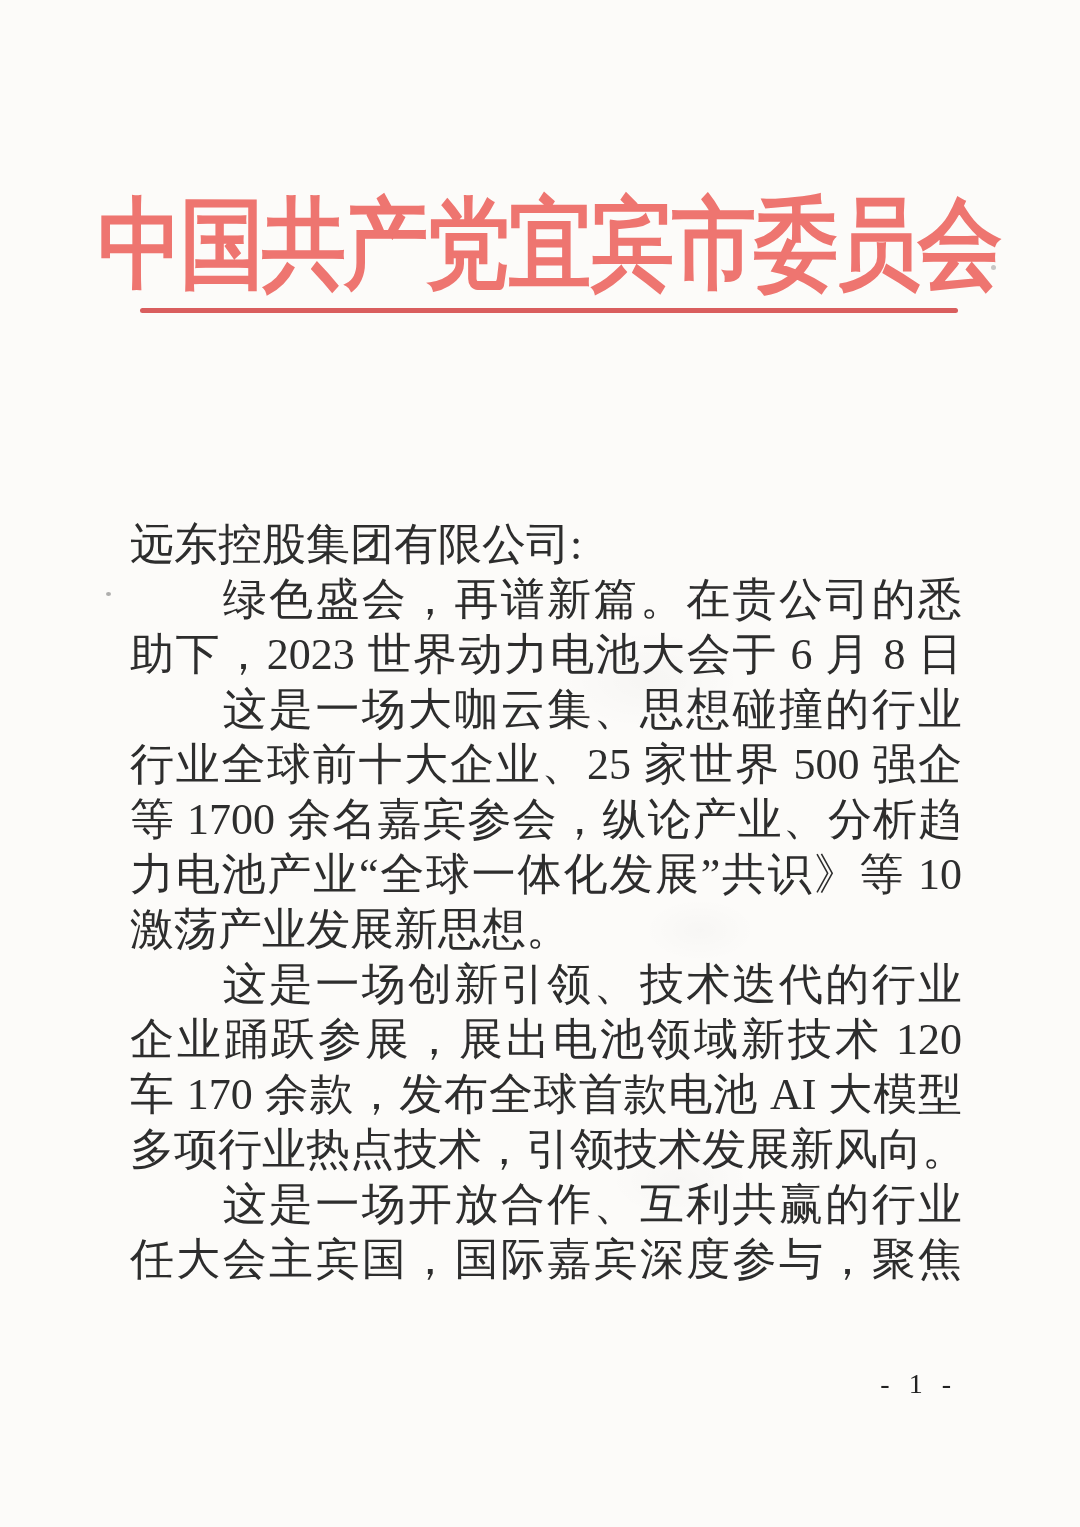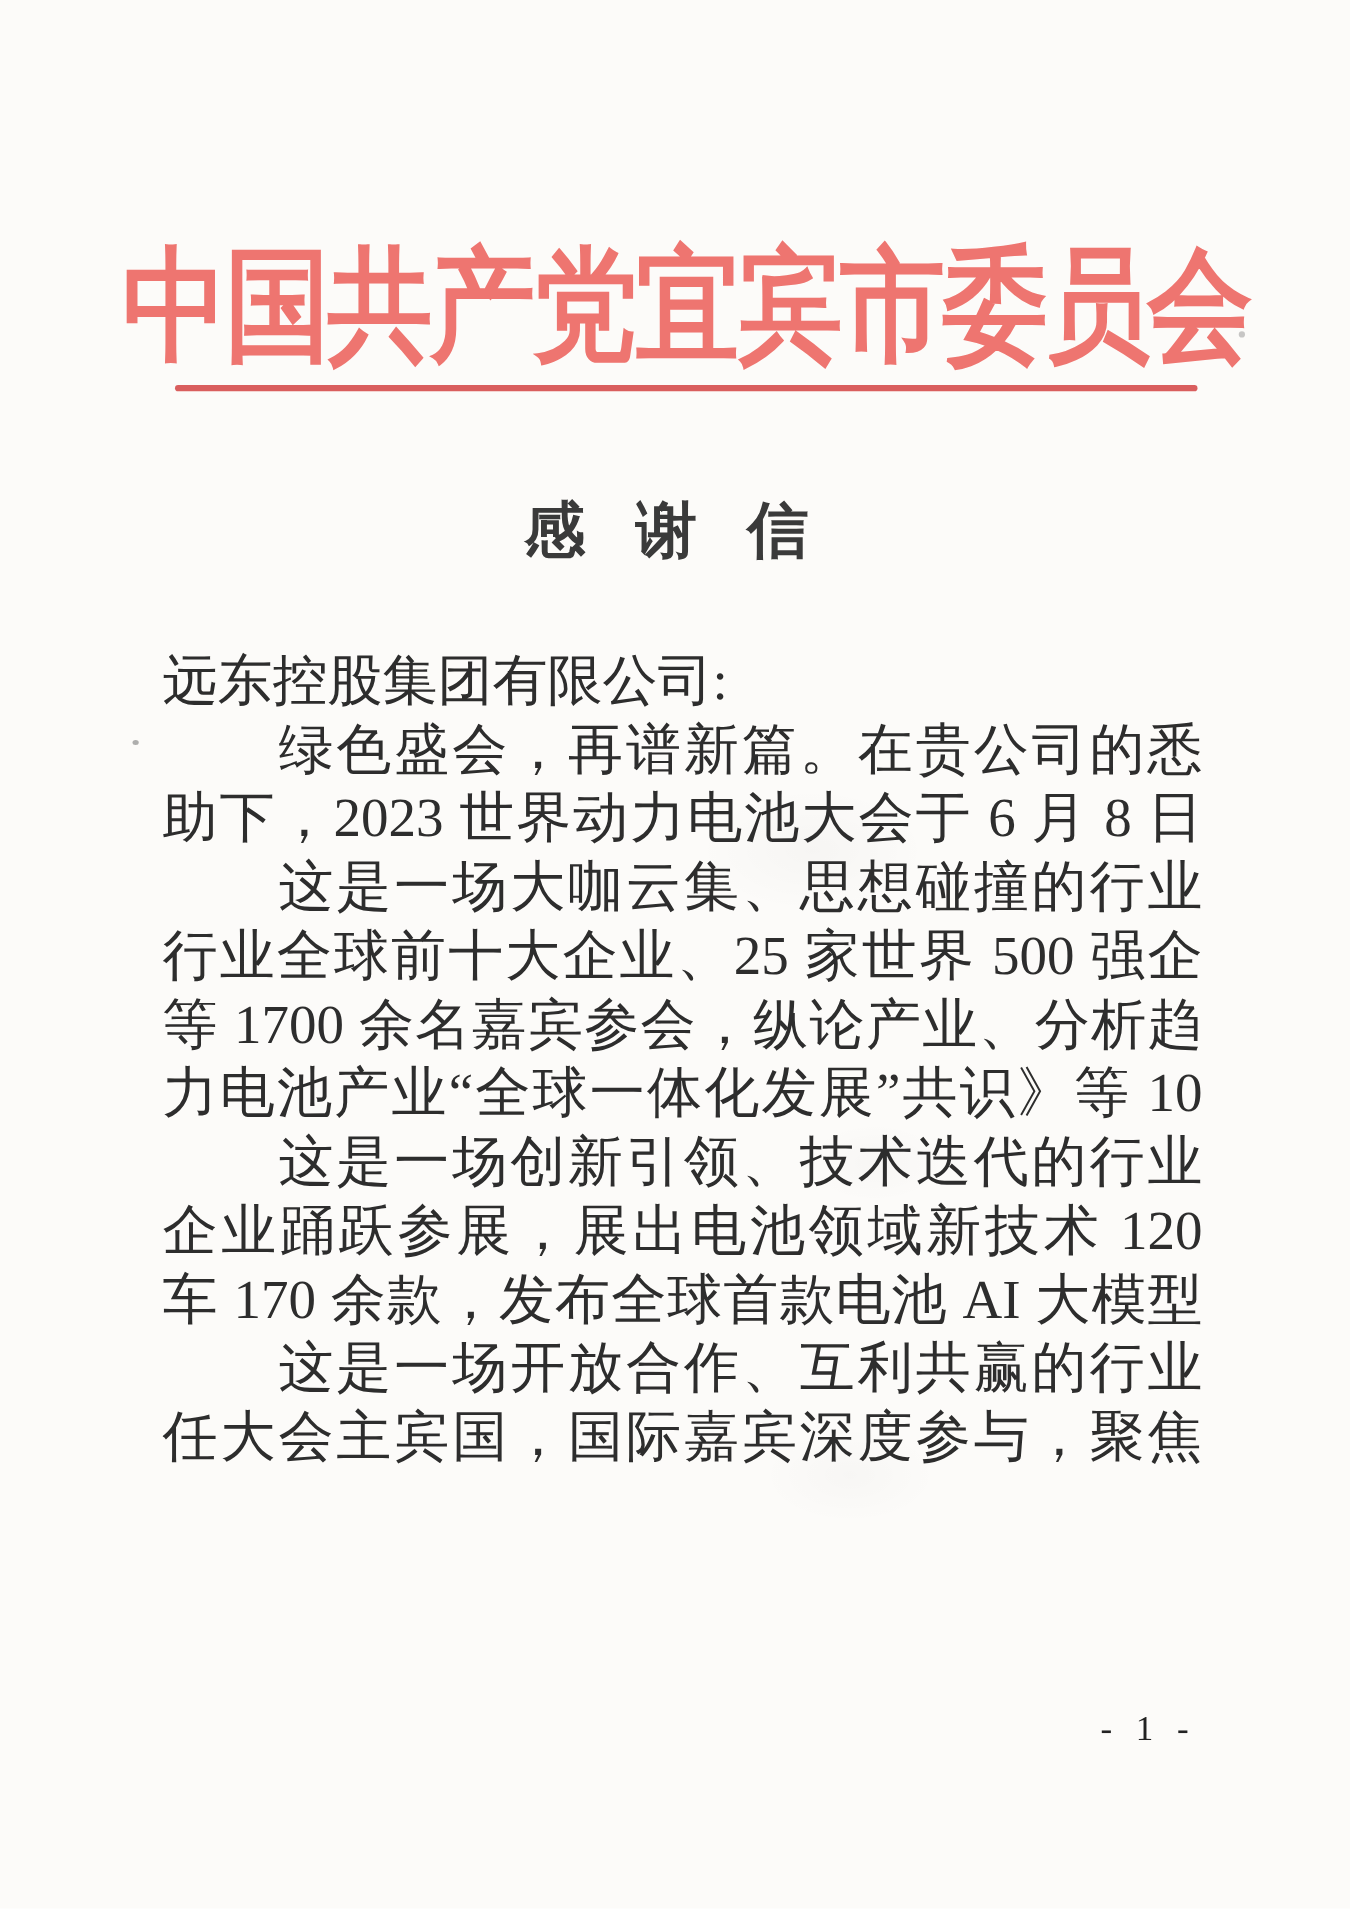--- a/index.html
+++ b/index.html
@@ -105,33 +105,34 @@
 <body>
 
 <div class="page">
 
   <div class="letterhead">
     <div class="letterhead-text">中国共产党宜宾市委员会</div>
   </div>
 
   <div class="letterhead-rule"></div>
 
-  <div class="doc-title">感 谢 信</div>
 
   <div class="body-block">
     <div class="line">远东控股集团有限公司:</div>
     <div class="line j">　　绿色盛会，再谱新篇。在贵公司的悉心指导和倾力帮</div>
     <div class="line j">助下，2023 世界动力电池大会于 6 月 8 日至 11 日在四川</div>
     <div class="line j">　　这是一场大咖云集、思想碰撞的行业盛会，动力电池</div>
     <div class="line j">行业全球前十大企业、25 家世界 500 强企业、15 家央企</div>
     <div class="line j">等 1700 余名嘉宾参会，纵论产业、分析趋势，发布《动</div>
     <div class="line j">力电池产业“全球一体化发展”共识》等 10 余项成果，</div>
+    <div class="line">激荡产业发展新思想。</div>
     <div class="line j">　　这是一场创新引领、技术迭代的行业盛会，300 余家</div>
     <div class="line j">企业踊跃参展，展出电池领域新技术 120 余项、新能源汽</div>
     <div class="line j">车 170 余款，发布全球首款电池 AI 大模型可行性方案等</div>
+    <div class="line">多项行业热点技术，引领技术发展新风向。</div>
     <div class="line j">　　这是一场开放合作、互利共赢的行业盛会，匈牙利担</div>
     <div class="line j">任大会主宾国，国际嘉宾深度参与，聚焦储能新赛道，深</div>
   </div>
 
   <div class="page-number">- 1 -</div>
 
   <div class="speck speck-left"></div>
   <div class="speck speck-right"></div>
 
 </div>

